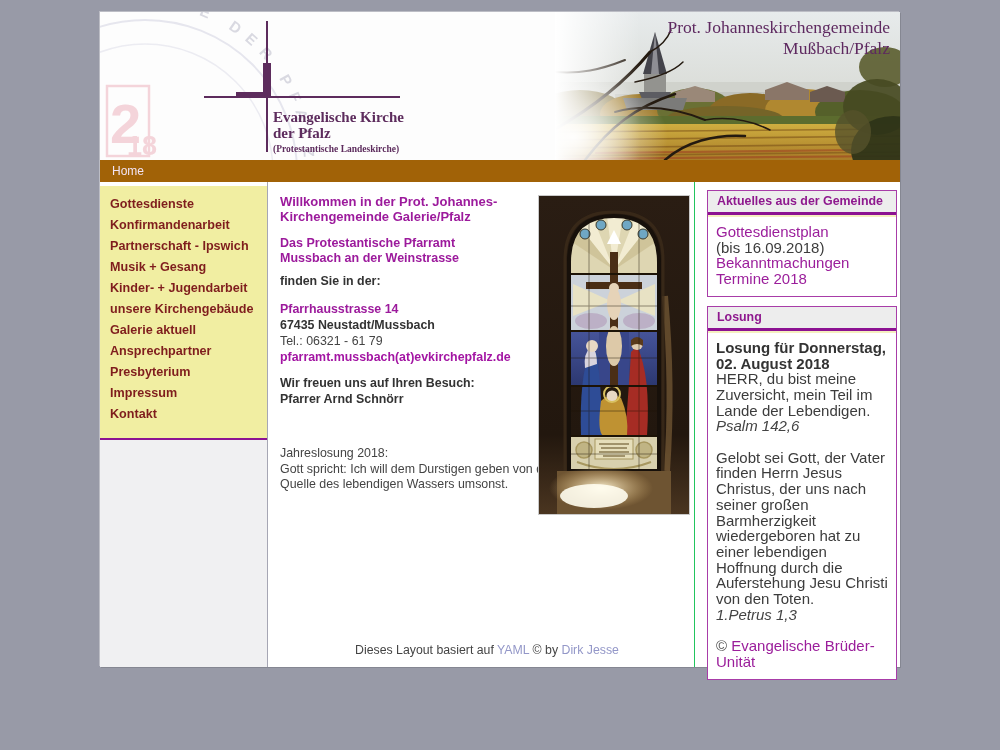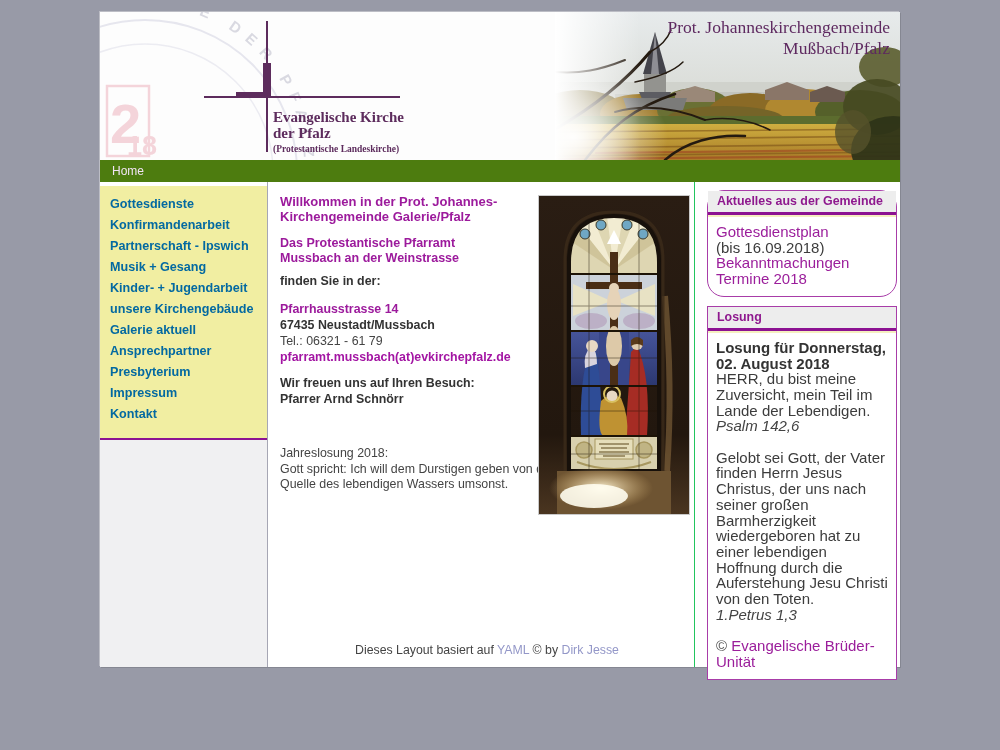--- a/index.html
+++ b/index.html
@@ -27,30 +27,30 @@
   .logo-text .l1{font-size:15px;font-weight:bold;line-height:16px;}
   .logo-text .l3{font-size:9.5px;font-weight:bold;margin-top:3px;}
   .photo{position:absolute;left:455px;top:0;width:345px;height:148px;}
   .photo svg{display:block;}
   .site-title{
     position:absolute;right:10px;top:5px;text-align:right;color:#5e2960;
     font-family:"Liberation Serif","DejaVu Serif",serif;
     font-size:17.5px;line-height:21px;font-weight:normal;
   }
   
-  .navbar{width:800px;height:22px;background:#4d7c0f;}
+  .navbar{width:800px;height:22px;background:#a16207;}
   .nav-home{display:inline-block;color:#f2e4f5;font-size:12px;line-height:22px;
     padding-left:12px;text-decoration:none;cursor:pointer;}
   
   .content{position:relative;width:800px;height:485px;background:#fff;}
   .col1{position:absolute;left:0;top:0;bottom:0;width:167px;background:#fff;
     border-right:1px solid #a6a6b4;display:flex;flex-direction:column;}
   .menu{margin-top:4px;background:#f1eea2;border-bottom:2px solid #8c1292;
     padding:8px 0 6px 0;height:238px;}
-  .menu-item{display:block;color:#0369a1;font-weight:bold;font-size:12.6px;
+  .menu-item{display:block;color:#7f1d1d;font-weight:bold;font-size:12.6px;
     line-height:13px;padding:4px 10px;text-decoration:none;cursor:pointer;}
   .col1-filler{flex:1;background:#f0f0f2;}
   .col2{position:absolute;left:168px;top:0;bottom:0;width:426px;background:#fff;
     border-right:5px solid #22c55e;}
   .col3{position:absolute;left:595px;top:0;bottom:0;right:0;background:#fff;}
   
   .main-text{position:absolute;left:12px;top:12px;width:282px;color:#3c3c3c;font-size:12.4px;}
   .h1{color:#9c1a9c;font-size:13px;font-weight:bold;line-height:15px;margin:0 0 12px 0;}
   .subh{color:#9c1a9c;font-size:12.5px;font-weight:bold;line-height:15px;margin:0 0 7px 0;}
   .finden{font-weight:bold;color:#333;margin:0 0 12px 0;line-height:16px;}
@@ -62,21 +62,21 @@
   .visit{font-weight:bold;color:#333;line-height:16px;margin:0 0 39px 0;}
   .jahres{line-height:15.5px;color:#444;}
   .glass-photo{position:absolute;left:270px;top:13px;width:150px;height:318px;
     border:1px solid #c9c9c9;background:#201710;}
   
   .layout-footer{position:absolute;left:0;right:0;bottom:10px;text-align:center;
     font-size:12.3px;color:#444;margin-left:12px;}
   .layout-footer a{color:#9397c8;text-decoration:none;cursor:pointer;}
   
   .box{margin:0 0 0 12px;width:188px;border:1px solid #a83ca8;background:#fff;}
-  .box1{margin-top:8px;border-radius:17px;}
+  .box1{margin-top:8px;}
   .box2{margin-top:9px;}
   .box-head{background:#ededed;color:#8e188e;font-weight:bold;font-size:12.4px;
     line-height:21px;padding-left:9px;border-bottom:3px solid #8c1292;}
   .box-body{border-top:2px solid #f5efc0;padding:7px 8px 9px 8px;font-size:15px;
     line-height:15.7px;color:#3c3c3c;}
   .box-body a{color:#9b1e9b;text-decoration:none;cursor:pointer;}
   .aklink{display:block;}
   .akplain{display:block;color:#3c3c3c;}
   .losung-date{font-weight:bold;color:#333;}
   .losung p{margin:0;}

